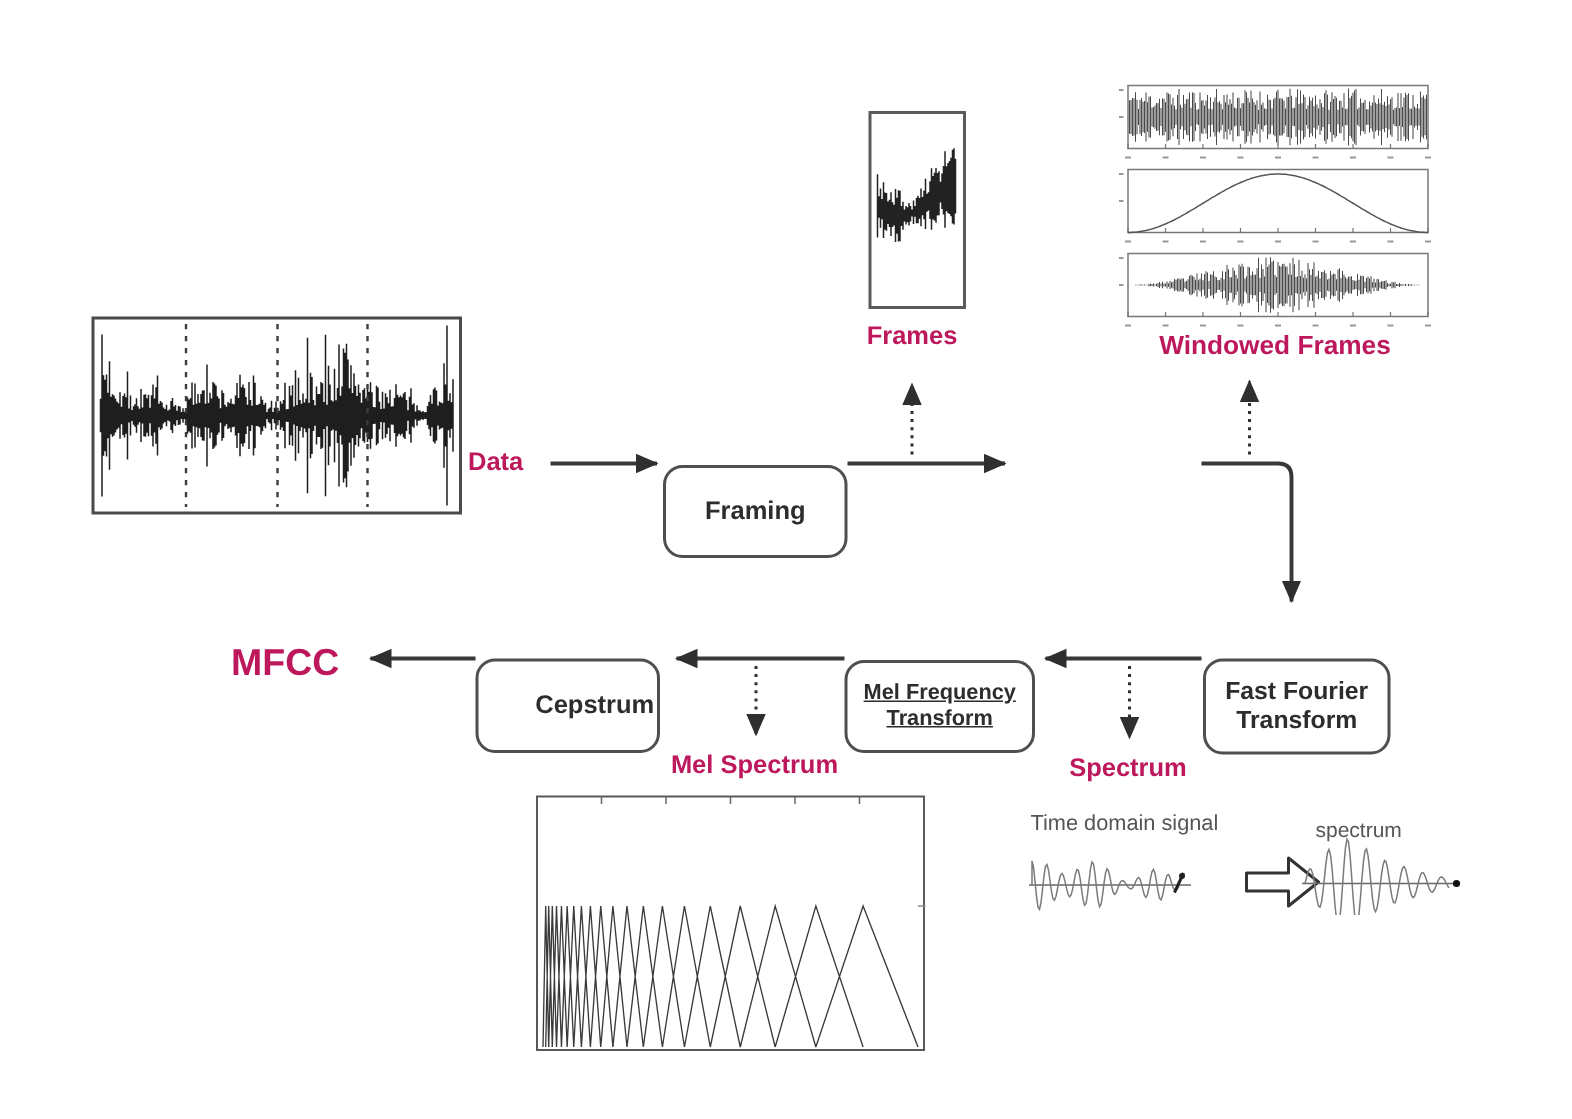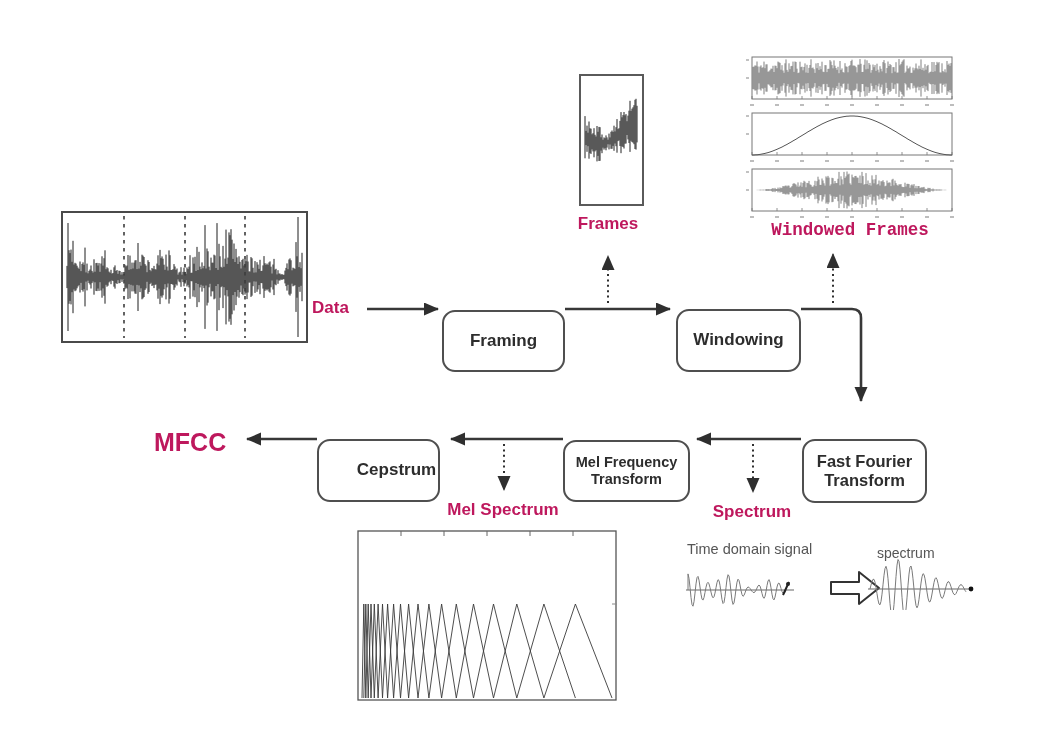--- a/index.html
+++ b/index.html
@@ -17,26 +17,26 @@
   #inset-spec{left:866px;top:558px;}
   #connectors{position:absolute;left:0;top:0;z-index:1;}
   .box{position:absolute;z-index:2;border:2.5px solid #4f4f4f;border-radius:13px;
        background:#fff;display:flex;flex-direction:column;align-items:center;
        justify-content:center;text-align:center;font-weight:bold;color:#2d2d2d;
        font-size:17px;line-height:1.18;box-sizing:border-box;margin-top:32px;}
   .box span{display:block;}
   #box-framing{left:442px;top:278px;width:123px;height:62px;}
   #box-windowing{left:676px;top:277px;width:125px;height:63px;}
   #box-fft{left:802px;top:407px;width:125px;height:64px;font-size:16.5px;}
-  #box-mel{left:563px;top:408px;width:127px;height:62px;font-size:14.5px;}
+  #box-mel{left:563px;top:408px;width:127px;height:62px;font-size:14.5px;text-decoration:underline;}
   #box-cepstrum{left:317px;top:407px;width:123px;height:63px;padding-left:36px;}
   .cap{position:absolute;z-index:2;font-weight:bold;color:#be185d;font-size:17px;text-align:center;}
   #cap-data{left:312px;top:298px;width:50px;text-align:left;}
   #cap-frames{left:558px;top:214px;width:100px;}
-  #cap-windowed{left:755px;top:220px;width:190px;font-size:17.5px;font-family:Liberation Mono, monospace;}
+  #cap-windowed{left:755px;top:220px;width:190px;font-size:17.5px;}
   #cap-mfcc{left:154px;top:428px;width:70px;font-size:25px;text-align:left;}
   #cap-melspectrum{left:428px;top:500px;width:150px;}
   #cap-spectrum{left:702px;top:502px;width:100px;}
   .ilabel{position:absolute;z-index:2;color:#555;font-size:14.5px;}
   #lbl-timedomain{left:687px;top:541px;}
   #lbl-spectrum-small{left:877px;top:545px;font-size:14px;}
 </style>
 </head>
 <body>
 
@@ -166,23 +166,20 @@
       <path d="M608 303 V256" marker-end="url(#ah)"></path>
       <path d="M833 303 V254" marker-end="url(#ah)"></path>
       <path d="M753 444 V492" marker-end="url(#ah)"></path>
       <path d="M504 444 V490" marker-end="url(#ah)"></path>
     </g>
   </svg>
 
   <div class="box" id="box-framing">
     <span>Framing</span>
   </div>
-  <div class="box" id="box-windowing">
-    <span>Windowing</span>
-  </div>
   <div class="box" id="box-fft">
     <span>Fast Fourier</span>
     <span>Transform</span>
   </div>
   <div class="box" id="box-mel">
     <span>Mel Frequency</span>
     <span>Transform</span>
   </div>
   <div class="box" id="box-cepstrum">
     <span>Cepstrum</span>

